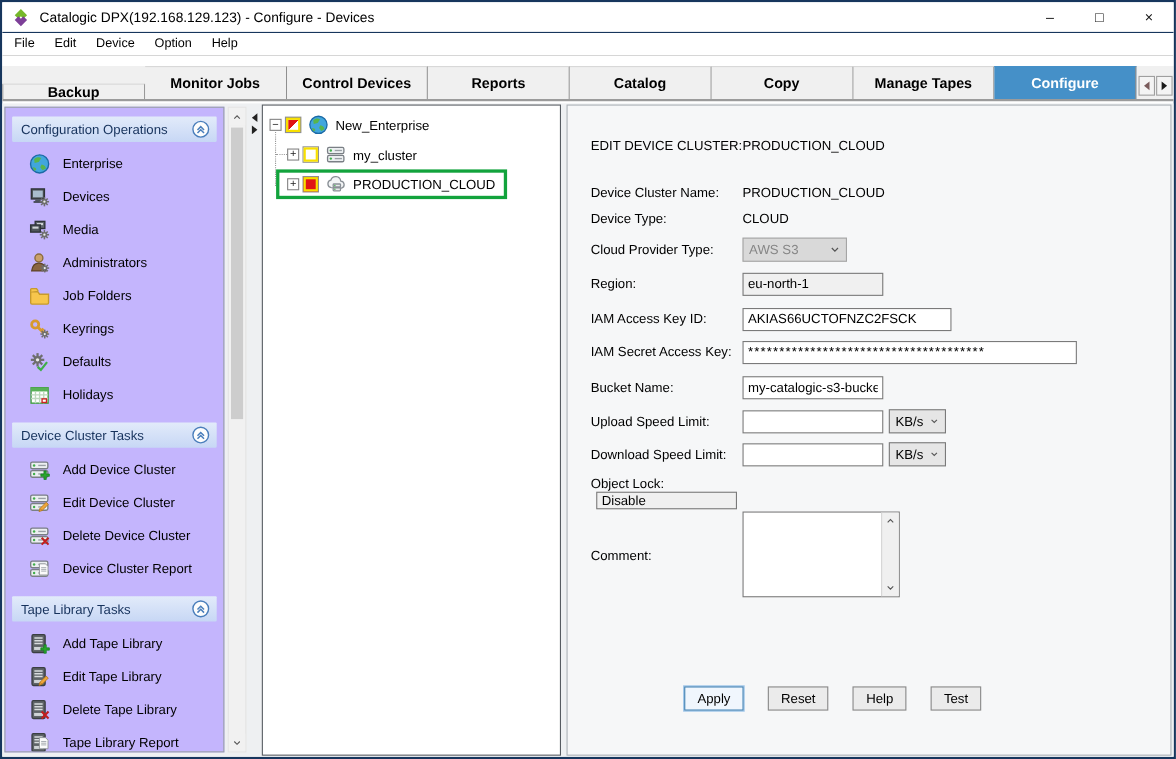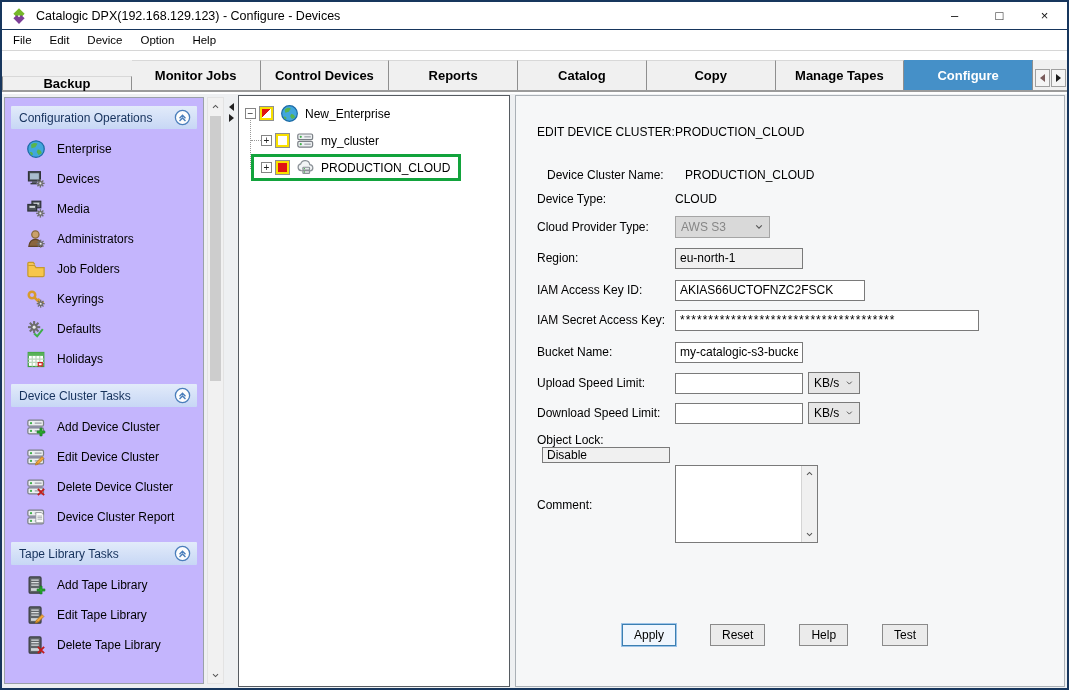--- a/index.html
+++ b/index.html
@@ -70,21 +70,21 @@
   .fstatic{font-size:12px;}
   .inp{height:21px;border:1px solid #7a7a7a;background:#fff;font-size:12px;padding:0 4px;font-family:"Liberation Sans",sans-serif;color:#000;}
   .inp.ro{background:#f0f0f0;}
   .sel{height:22px;background:#e6e6e6;border:1px solid #7a7a7a;font-size:12px;display:flex;align-items:center;justify-content:space-between;padding:0 5px;}
   .sel.disabled{background:#d9d9d9;color:#868686;border-color:#a5a5a5;}
   .sel .chev{width:10px;height:10px;margin-left:6px;}
   .t-area{position:absolute;left:159px;top:369px;width:143px;height:78px;border:1px solid #7a7a7a;background:#fff;}
   .t-scroll{position:absolute;right:0;top:0;bottom:0;width:16px;background:#f0f0f0;border-left:1px solid #d4d4d4;}
   .ts-btn{position:absolute;left:0;width:15px;height:15px;display:flex;align-items:center;justify-content:center;}
   .ts-up{top:0;} .ts-down{bottom:0;}
-  .btns{position:absolute;top:528px;left:106px;display:flex;gap:34px;}
+  .btns{position:absolute;top:528px;left:106px;display:flex;gap:22px;}
   .btn{height:22px;min-width:46px;padding:0 11px;background:#ebebeb;border:1px solid #8a8a8a;font-size:12px;display:flex;align-items:center;justify-content:center;}
   .btn.primary{background:#f0f6fd;border:1px solid #3c7fb1;box-shadow:0 0 0 1px #9cc3e8;}
 </style>
 </head>
 <body>
 
 <svg width="0" height="0" style="position:absolute" aria-hidden="true">
 <defs>
   <symbol id="sy-logo" viewBox="0 0 16 16">
     <path d="M3 6l5-5 5 5-3 3-2-2-2 2z" fill="#76b82a"></path>
@@ -359,20 +359,27 @@
               </svg>
             <span>Edit Tape Library</span>
           </div>
           <div class="side-item">
             <svg class="icn" viewBox="0 0 16 16">
                 <use href="#sy-tape"></use>
                 <use href="#sy-x" x="8" y="8" width="8" height="8"></use>
               </svg>
             <span>Delete Tape Library</span>
           </div>
+          <div class="side-item">
+            <svg class="icn" viewBox="0 0 16 16">
+                <use href="#sy-tape"></use>
+                <use href="#sy-doc" x="6" y="2" width="10" height="13"></use>
+              </svg>
+            <span>Tape Library Report</span>
+          </div>
         </div>
       </div>
     </div>
 
     <div class="side-scroll">
       <div class="sb-btn sb-up">
         <svg class="chev" viewBox="0 0 16 16">
             <use href="#sy-chevup"></use>
           </svg>
       </div>
@@ -424,21 +431,21 @@
       </div>
     </div>
 
     <div class="formpanel">
 
       <div class="frow" style="top:25px;">
         <span class="flabel">EDIT DEVICE CLUSTER:</span>
         <span class="fstatic">PRODUCTION_CLOUD</span>
       </div>
 
-      <div class="frow" style="top:68px;margin-left:10px;">
+      <div class="frow" style="top:68px;">
         <span class="flabel">Device Cluster Name:</span>
         <span class="fstatic">PRODUCTION_CLOUD</span>
       </div>
 
       <div class="frow" style="top:92px;">
         <span class="flabel">Device Type:</span>
         <span class="fstatic">CLOUD</span>
       </div>
 
       <div class="frow" style="top:120px;">

